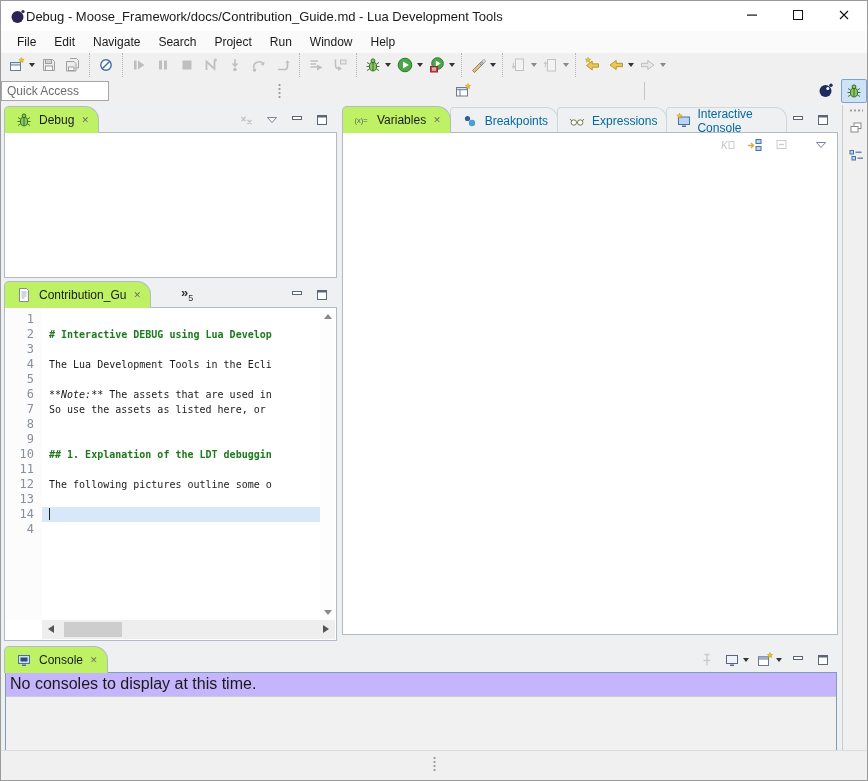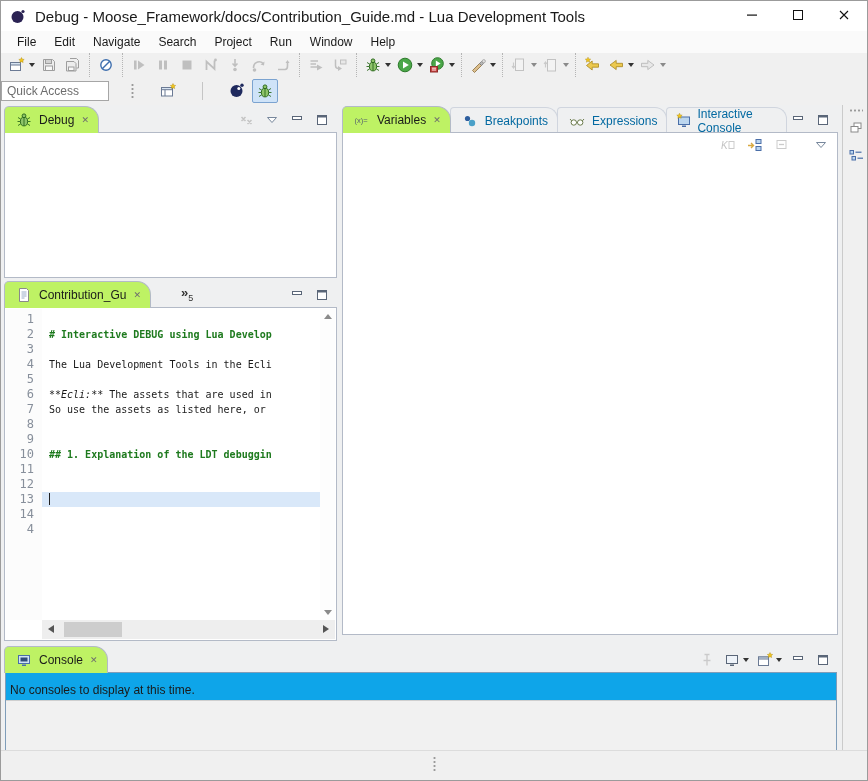--- a/index.html
+++ b/index.html
@@ -5,21 +5,21 @@
   html,body{margin:0;padding:0;}
   body{width:868px;height:781px;position:relative;overflow:hidden;
        font-family:"Liberation Sans",sans-serif;font-size:12px;color:#1a1a1a;
        background:#eff0f1;border:1px solid #9b9b9b;box-sizing:border-box;}
   :root{--green:#1e7a1e;--curline:#d9e8f9;--pborder:#b3bac7;--cborder:#7f9db9;}
 
   
   .titlebar{position:absolute;top:0;left:0;right:0;height:30px;background:#fff;
             display:flex;align-items:center;}
   .ticon{display:inline-flex;width:16px;height:16px;margin-left:9px;}
-  .title{margin-left:9px;font-size:15px;}
+  .title{font-size:13px;}
   .wctrls{margin-left:auto;display:flex;height:30px;}
   .wbtn{width:46px;height:30px;display:flex;align-items:center;justify-content:center;}
 
   
   .menubar{position:absolute;top:30px;left:0;right:0;height:22px;background:#fafafa;
            display:flex;align-items:center;padding-left:7px;}
   .menu-item{padding:0 9px;line-height:22px;font-size:12px;}
 
   
   .toolbar{position:absolute;top:52px;left:0;right:0;height:24px;background:#f0f0f0;
@@ -27,21 +27,21 @@
   .tgroup{display:flex;align-items:center;height:24px;}
   .tgroup + .tgroup{border-left:1px dotted #b5b5b5;margin-left:4px;padding-left:4px;}
   .twrap{display:flex;align-items:center;padding:0 2px;}
   .tbtn{display:inline-flex;width:20px;height:20px;align-items:center;justify-content:center;}
   .tbtn svg{flex:none;}
   .disabled{opacity:.95;}
   .caret{width:0;height:0;border-left:3.5px solid transparent;border-right:3.5px solid transparent;
          border-top:4px solid #333;margin-left:2px;}
   .disabled-caret{border-top-color:#8a8a8a;}
   .toolbar2{position:absolute;top:76px;left:0;right:0;height:28px;background:#f0f0f0;
-            display:flex;align-items:center;justify-content:flex-start;padding-right:0;gap:22px;}
+            display:flex;align-items:center;justify-content:space-between;padding-right:0;gap:22px;}
   .qa-input{width:96px;height:16px;border:1px solid #a6a6a6;background:#fff;
             font-family:"Liberation Sans",sans-serif;font-size:12px;color:#555;padding:1px 5px;}
   .qa-input::placeholder{color:#6d6d6d;}
   .handle-v{width:3px;height:16px;
             background:radial-gradient(circle,#9a9a9a 1px,transparent 1.2px);background-size:3px 4px;}
   .vsep{width:1px;height:18px;background:#c5c5c5;}
   .pbtn{display:flex;width:24px;height:22px;align-items:center;justify-content:center;border-radius:2px;}
   .pbtn.sel{background:#cfe3f8;border:1px solid #7ba3d0;}
 
   
@@ -83,21 +83,21 @@
   .harr.rt{right:6px;border-left:6px solid #555;}
   .hthumb{position:absolute;left:22px;top:2px;width:58px;height:15px;background:#cdcdcd;}
 
   
   .viewbar{position:absolute;top:2px;right:4px;display:flex;align-items:center;gap:3px;z-index:4;}
   .viewbar .menu-gap{margin-left:12px;}
 
   
   #console-body{position:absolute;top:25px;left:1px;right:1px;bottom:1px;background:#f1f1f1;
                 border:1px solid var(--cborder);}
-  .console-msg{background:#0ea5e9;border-bottom:1px solid #cfcfcf;padding:10px 4px 3px;font-size:12px;}
+  .console-msg{background:#c4b5fd;border-bottom:1px solid #cfcfcf;padding:2px 4px 3px;font-size:16px;}
 
   
   #trim{position:absolute;left:841px;top:104px;width:26px;height:648px;background:#f0f0f0;
         border-left:1px solid #cbcbcb;display:flex;flex-direction:column;align-items:center;padding-top:4px;gap:6px;}
   .handle-h{width:14px;height:3px;background:radial-gradient(circle,#9a9a9a 1px,transparent 1.2px);
             background-size:4px 3px;}
 
   
   .statusbar{position:absolute;left:0;right:0;bottom:0;height:29px;background:#f0f0f0;border-top:1px solid #dcdcdc;}
   .drag-dots{width:3px;height:15px;margin:5px auto 0;
@@ -582,26 +582,27 @@
         <div class="lnum">13</div>
         <div class="lnum">14</div>
         <div class="lnum">4</div>
       </div>
     <div id="edlines">
         <div class="edrow"></div>
         <div class="edrow"><span class="md-h"># Interactive DEBUG using Lua Develop</span></div>
         <div class="edrow"></div>
         <div class="edrow">The Lua Development Tools in the Ecli</div>
         <div class="edrow"></div>
-        <div class="edrow"><em>**Ecli:**</em><span> The assets that are used in</span></div>
+        <div class="edrow"><em>**Note:**</em><span> The assets that are used in</span></div>
         <div class="edrow">So use the assets as listed here, or</div>
         <div class="edrow"></div>
         <div class="edrow"></div>
         <div class="edrow"><span class="md-h">## 1. Explanation of the LDT debuggin</span></div>
         <div class="edrow"></div>
+        <div class="edrow">The following pictures outline some o</div>
         <div class="edrow"></div>
         <div class="edrow cur"><span class="cursor"></span></div>
       </div>
     <div class="vscroll">
       <div class="arr up"></div>
       <div class="arr dn"></div>
     </div>
     <div class="hscroll">
       <div class="harr lf"></div>
       <div class="hthumb"></div>

